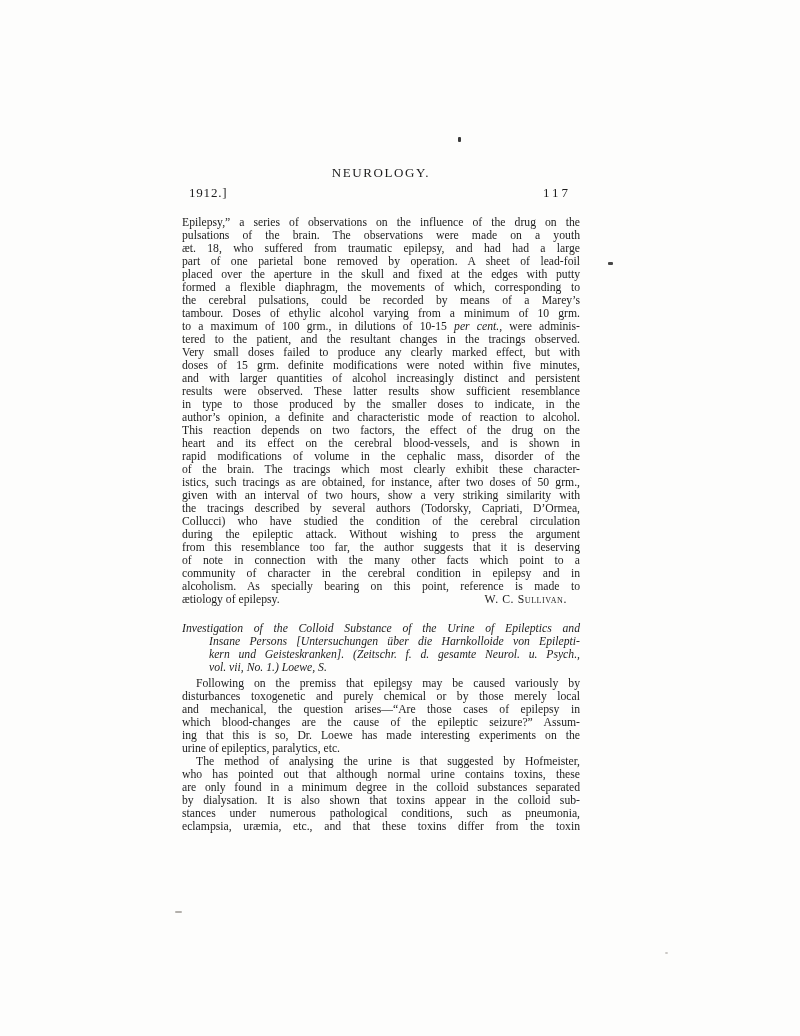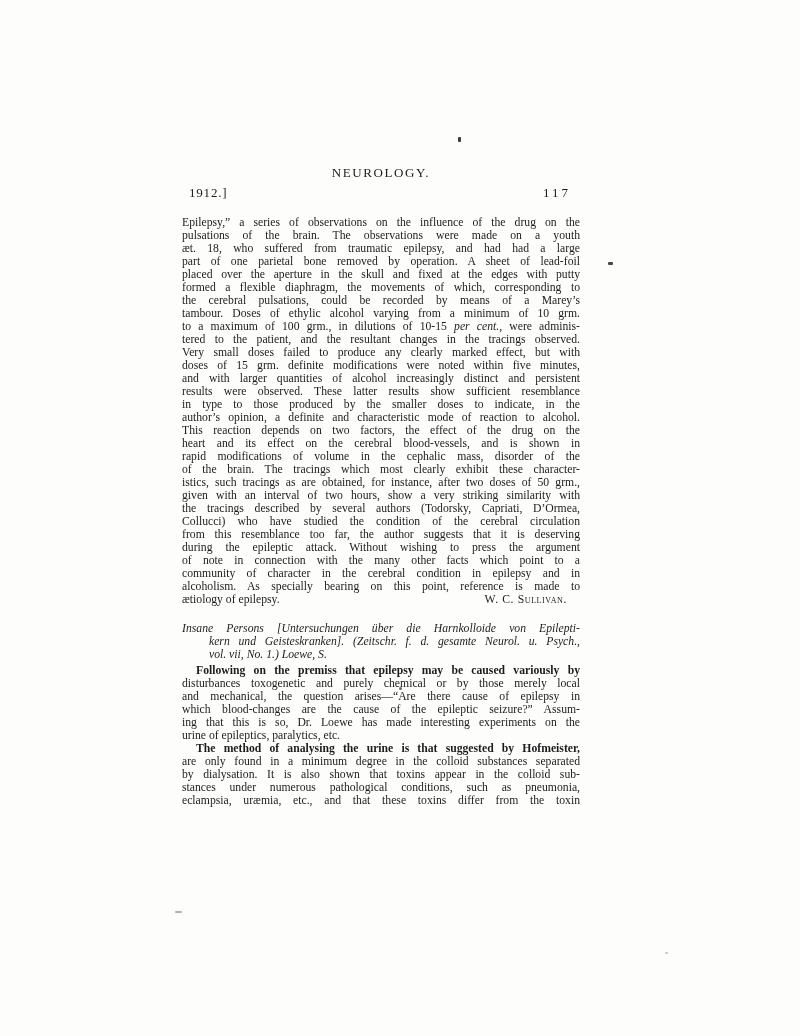--- a/index.html
+++ b/index.html
@@ -37,21 +37,21 @@
     letter-spacing: 1.6px;
   }
   .page-header .pageno { padding-right: 9px; letter-spacing: 3px; margin-top: 20px; }
 
   .tline {
     text-align: justify;
     text-align-last: justify;
   }
   .tline.noju { text-align-last: left; }
 
-  .para.indent .tline:first-child { text-indent: 14px; font-weight: bold; }
+  .para.indent .tline:first-child { text-indent: 14px; }
 
   .sig-line {
     display: flex;
     justify-content: space-between;
     padding-right: 13px;
     align-items: flex-end;
   }
   .sig {
     font-variant: small-caps;
     letter-spacing: 0.6px;
@@ -102,49 +102,51 @@
         <div class="tline">in type to those produced by the smaller doses to indicate, in the</div>
         <div class="tline">author’s opinion, a definite and characteristic mode of reaction to alcohol.</div>
         <div class="tline">This reaction depends on two factors, the effect of the drug on the</div>
         <div class="tline">heart and its effect on the cerebral blood-vessels, and is shown in</div>
         <div class="tline">rapid modifications of volume in the cephalic mass, disorder of the</div>
         <div class="tline">of the brain.  The tracings which most clearly exhibit these character-</div>
         <div class="tline">istics, such tracings as are obtained, for instance, after two doses of 50 grm.,</div>
         <div class="tline">given with an interval of two hours, show a very striking similarity with</div>
         <div class="tline">the tracings described by several authors (Todorsky, Capriati, D’Ormea,</div>
         <div class="tline">Collucci) who have studied the condition of the cerebral circulation</div>
+        <div class="tline">during the epileptic attack.  Without wishing to press the argument</div>
         <div class="tline">from this resemblance too far, the author suggests that it is deserving</div>
-        <div class="tline">during the epileptic attack.  Without wishing to press the argument</div>
         <div class="tline">of note in connection with the many other facts which point to a</div>
         <div class="tline">community of character in the cerebral condition in epilepsy and in</div>
         <div class="tline">alcoholism.  As specially bearing on this point, reference is made to</div>
       </div>
 
     <div class="sig-line">
       <span>ætiology of epilepsy.</span>
       <span class="sig">W. C. Sullivan.</span>
     </div>
 
     <div class="ref-heading">
+        <div class="tline">Investigation of the Colloid Substance of the Urine of Epileptics and</div>
         <div class="tline">Insane Persons [Untersuchungen über die Harnkolloide von Epilepti-</div>
         <div class="tline">kern und Geisteskranken]. (Zeitschr. f. d. gesamte Neurol. u. Psych.,</div>
         <div class="tline noju">vol. vii, No. 1.)   Loewe, S.</div>
       </div>
 
     <div class="para indent">
         <div class="tline">Following on the premiss that epilepsy may be caused variously by</div>
         <div class="tline">disturbances toxogenetic and purely chemical or by those merely local</div>
-        <div class="tline">and mechanical, the question arises—“Are there cause of epilepsy in</div>
+        <div class="tline">and mechanical, the question arises—“Are those cases of epilepsy in</div>
         <div class="tline">which blood-changes are the cause of the epileptic seizure?”  Assum-</div>
         <div class="tline">ing that this is so, Dr. Loewe has made interesting experiments on the</div>
         <div class="tline noju">urine of epileptics, paralytics, etc.</div>
       </div>
 
     <div class="para indent">
         <div class="tline">The method of analysing the urine is that suggested by Hofmeister,</div>
+        <div class="tline">who has pointed out that although normal urine contains toxins, these</div>
         <div class="tline">are only found in a minimum degree in the colloid substances separated</div>
         <div class="tline">by dialysation.  It is also shown that toxins appear in the colloid sub-</div>
         <div class="tline">stances under numerous pathological conditions, such as pneumonia,</div>
         <div class="tline">eclampsia, uræmia, etc., and that these toxins differ from the toxin</div>
       </div>
 
   </div>
 
   <div class="speck speck-1"></div>
   <div class="speck speck-2"></div>

